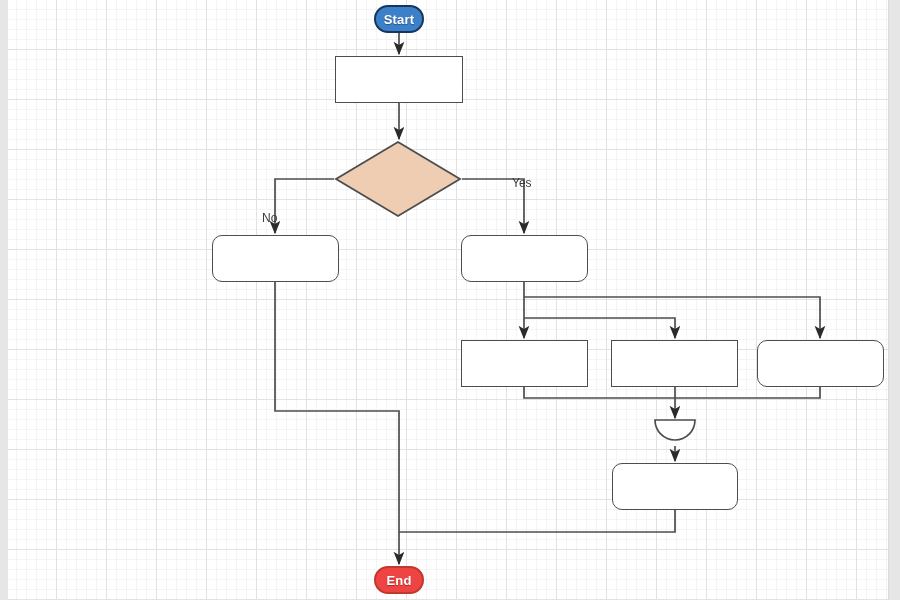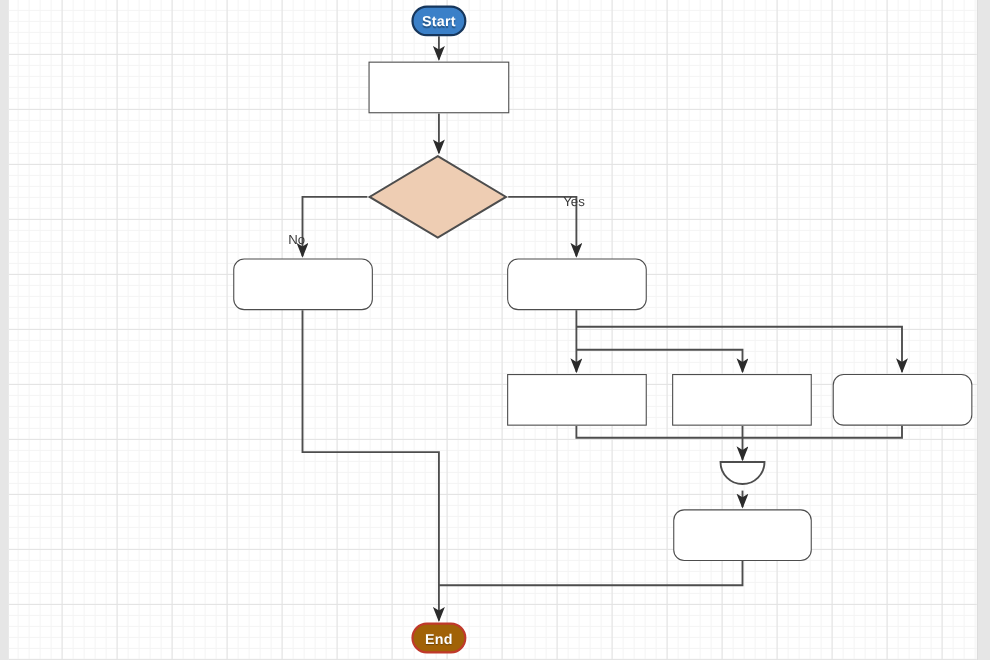--- a/index.html
+++ b/index.html
@@ -183,21 +183,21 @@
     <svg width="44" height="28" viewBox="0 0 44 28" xmlns="http://www.w3.org/2000/svg">
       <path d="M2,2 L42,2 A20,20 0 0 1 2,2 Z" fill="#ffffff" stroke="#4d4d4d" stroke-width="1.7"></path>
     </svg>
     <div style="position:absolute; left:0; top:0; width:44px; height:28px; display:flex; align-items:center; justify-content:center; font-size:10px; color:#333;"></div>
   </div>
 
   <div class="node round" style="left:612px; top:463px; width:126px; height:47px;">
     <span></span>
   </div>
 
-  <div class="terminator" style="left:374px; top:566px; width:50px; height:28px; background:#a16207; border:2.5px solid #c0392b;">
+  <div class="terminator" style="left:374px; top:566px; width:50px; height:28px; background:#ef4444; border:2.5px solid #c0392b;">
     <span>End</span>
   </div>
 
   <div class="edge-label" style="left:262px; top:171px;margin-top:40px;">No</div>
 
   <div class="edge-label" style="left:512px; top:176px;">Yes</div>
 
 </div>
 
 </body></html>

